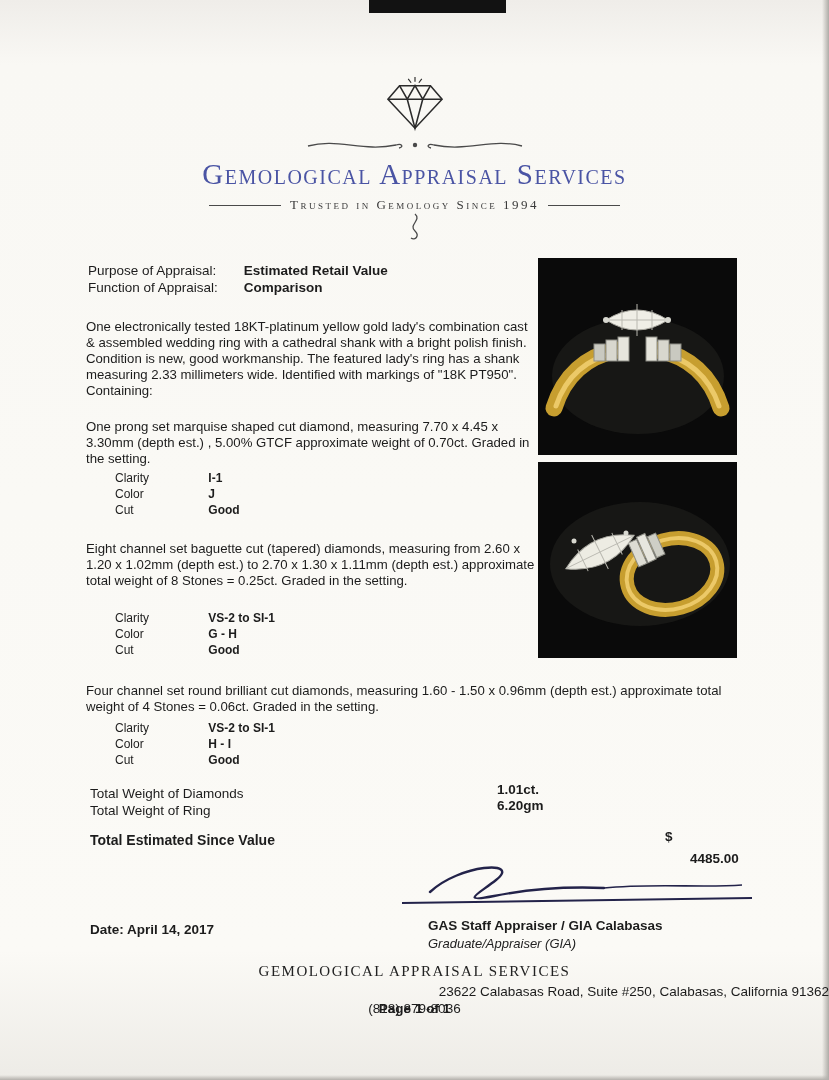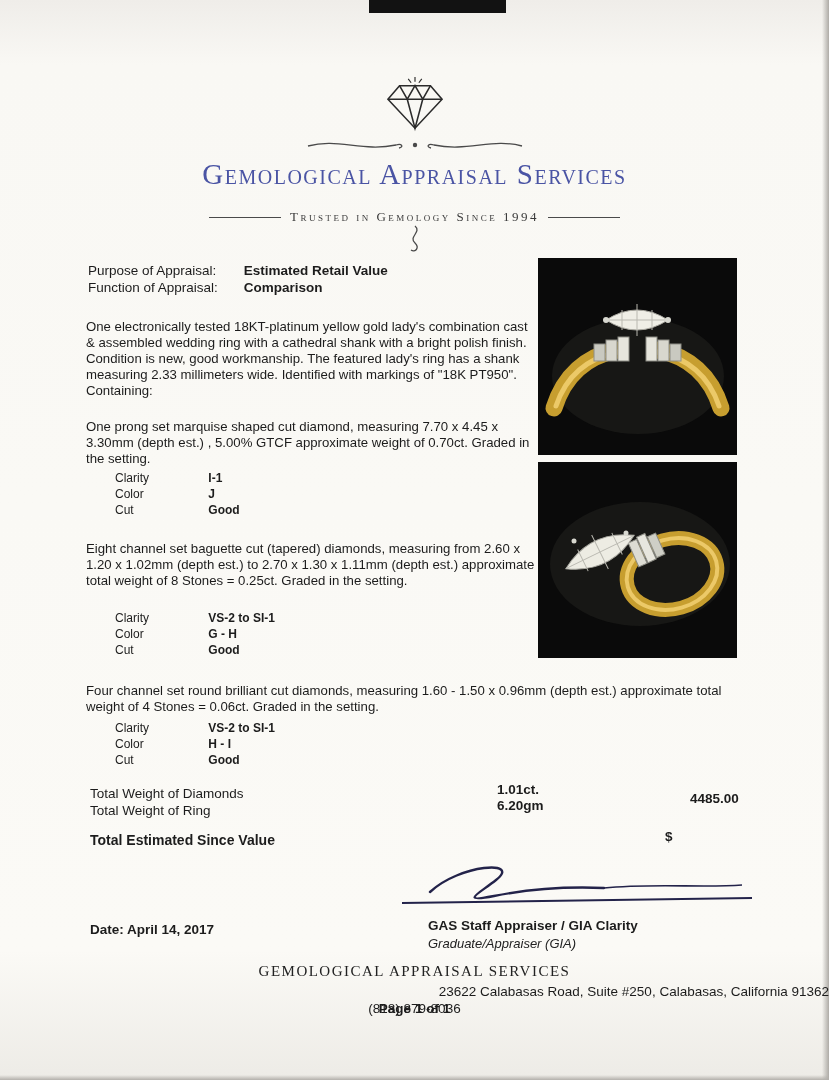--- a/index.html
+++ b/index.html
@@ -13,21 +13,21 @@
   .edge-bottom{position:absolute;left:0;bottom:0;width:100%;height:5px;
     background:linear-gradient(180deg,rgba(0,0,0,0),#b3b0ab);}
   .scan-bar{position:absolute;left:369px;top:0;width:137px;height:13px;background:#121212;}
 
   
   .logo{position:absolute;left:0;right:0;top:76px;text-align:center;}
   .brand{
     margin:2px 0 0 0;font-family:"Liberation Serif",serif;font-weight:400;
     font-variant:small-caps;font-size:29px;letter-spacing:1.5px;color:#4a54a4;
   }
-  .tagline-row{display:flex;align-items:center;justify-content:center;gap:9px;margin-top:18px;}
+  .tagline-row{display:flex;align-items:center;justify-content:center;gap:9px;margin-top:6px;}
   .tagline-rule{display:inline-block;width:72px;height:0;border-top:1.5px solid #4a4a4a;}
   .tagline{
     font-family:"Liberation Serif",serif;font-variant:small-caps;
     font-size:13px;letter-spacing:2.5px;color:#3a3a3a;
   }
 
   
   .field-row{position:absolute;left:88px;font-size:13.5px;}
   .flabel{display:inline-block;width:152px;}
   .fvalue{font-weight:bold;}
@@ -164,21 +164,21 @@
     </div>
   </div>
 
   <span class="tot-label" style="top:786px">Total Weight of Diamonds</span>
   <span class="tot-value" style="top:782px">1.01ct.</span>
   <span class="tot-label" style="top:803px">Total Weight of Ring</span>
   <span class="tot-value" style="top:798px">6.20gm</span>
 
   <span class="retail-label" style="top:832px">Total Estimated Since Value</span>
   <span class="retail-cur" style="top:829px">$</span>
-  <span class="retail-val" style="top:791px">4485.00</span>
+  <span class="retail-val" style="top:851px">4485.00</span>
 
   <div class="photo" style="top:258px;height:197px">
     <svg width="199" height="197" viewBox="0 0 199 197">
       <rect width="199" height="197" fill="#0a0a0a"></rect>
       <ellipse cx="100" cy="118" rx="86" ry="58" fill="#171715"></ellipse>
       <path d="M16,150 C26,118 48,98 80,92" stroke="#c79e2f" stroke-width="17" fill="none" stroke-linecap="round"></path>
       <path d="M183,150 C173,118 151,98 119,92" stroke="#c79e2f" stroke-width="17" fill="none" stroke-linecap="round"></path>
       <path d="M18,148 C28,118 50,100 80,94" stroke="#ecc968" stroke-width="5" fill="none" stroke-linecap="round"></path>
       <path d="M181,148 C171,118 149,100 119,94" stroke="#ecc968" stroke-width="5" fill="none" stroke-linecap="round"></path>
       <rect x="56" y="86" width="11" height="17" fill="#c9c9c0" stroke="#8d8d85"></rect>
@@ -216,21 +216,21 @@
     </svg>
   </div>
 
   <div class="sig">
     <svg width="356" height="52" viewBox="0 0 356 52">
       <path d="M30,34 C60,6 122,2 96,22 C80,35 58,45 94,38 C124,32 156,28 204,30" fill="none" stroke="#23234a" stroke-width="2.4" stroke-linecap="round"></path>
       <path d="M204,30 C252,25 302,30 342,27" fill="none" stroke="#23234a" stroke-width="1.6"></path>
       <path d="M2,45 L352,40" stroke="#23234a" stroke-width="2"></path>
     </svg>
   </div>
-  <span class="appraiser-title">GAS Staff Appraiser / GIA Clarity</span>
+  <span class="appraiser-title">GAS Staff Appraiser / GIA Calabasas</span>
   <span class="appraiser-sub">Graduate/Appraiser (GIA)</span>
   <span class="date">Date: April 14, 2017</span>
 
   <div class="footer-company">GEMOLOGICAL APPRAISAL SERVICES</div>
   <div class="footer-address">23622 Calabasas Road, Suite #250, Calabasas, California 91362</div>
   <div class="footer-phone">(818) 879-8036</div>
   <div class="footer-page">Page 1 of 1</div>
 
 </div>
 

